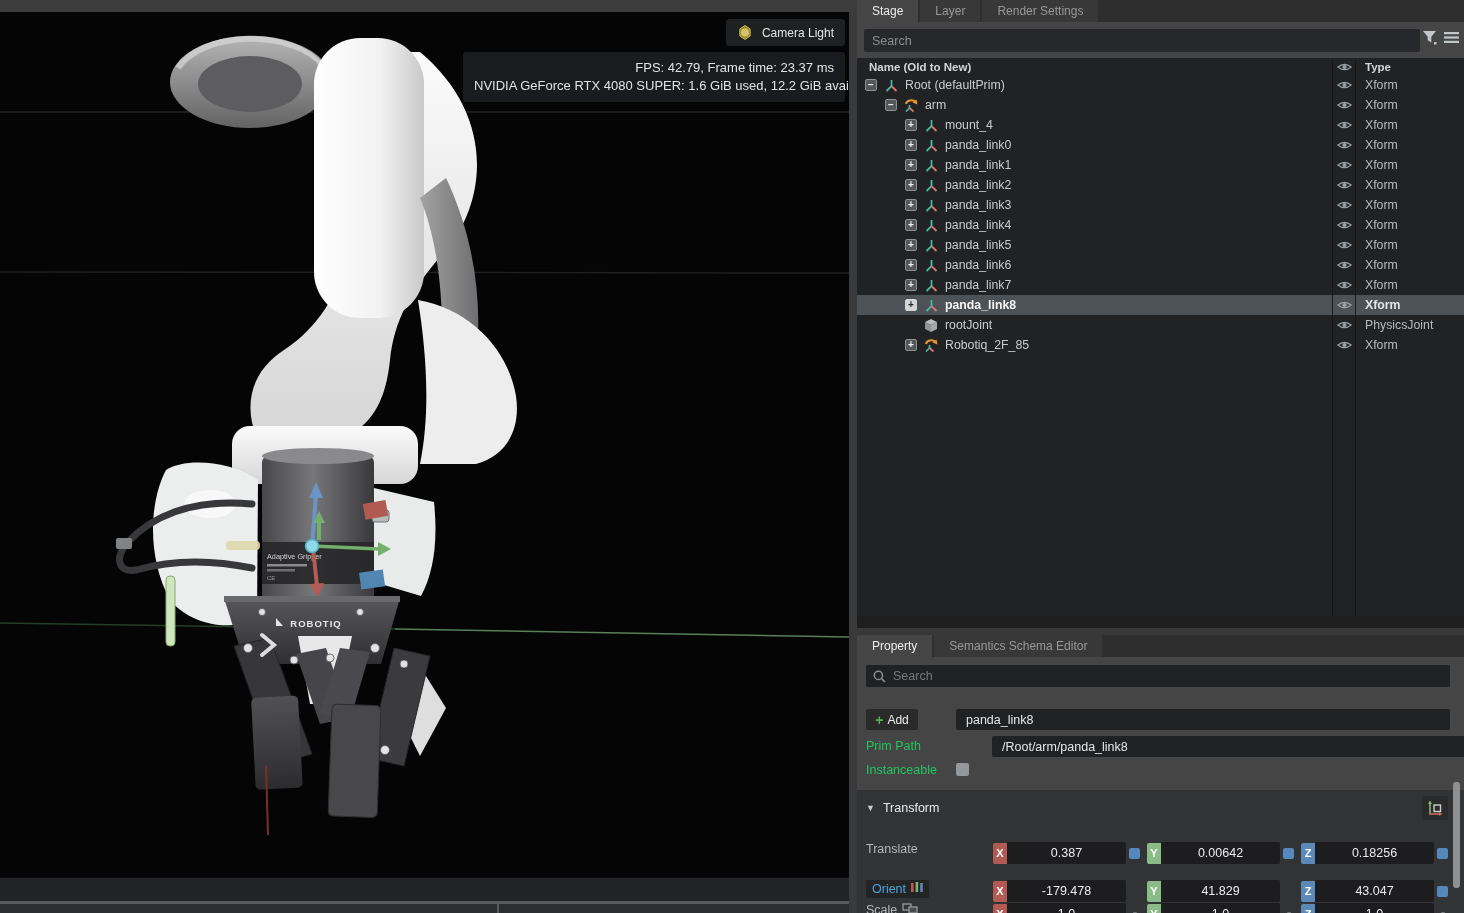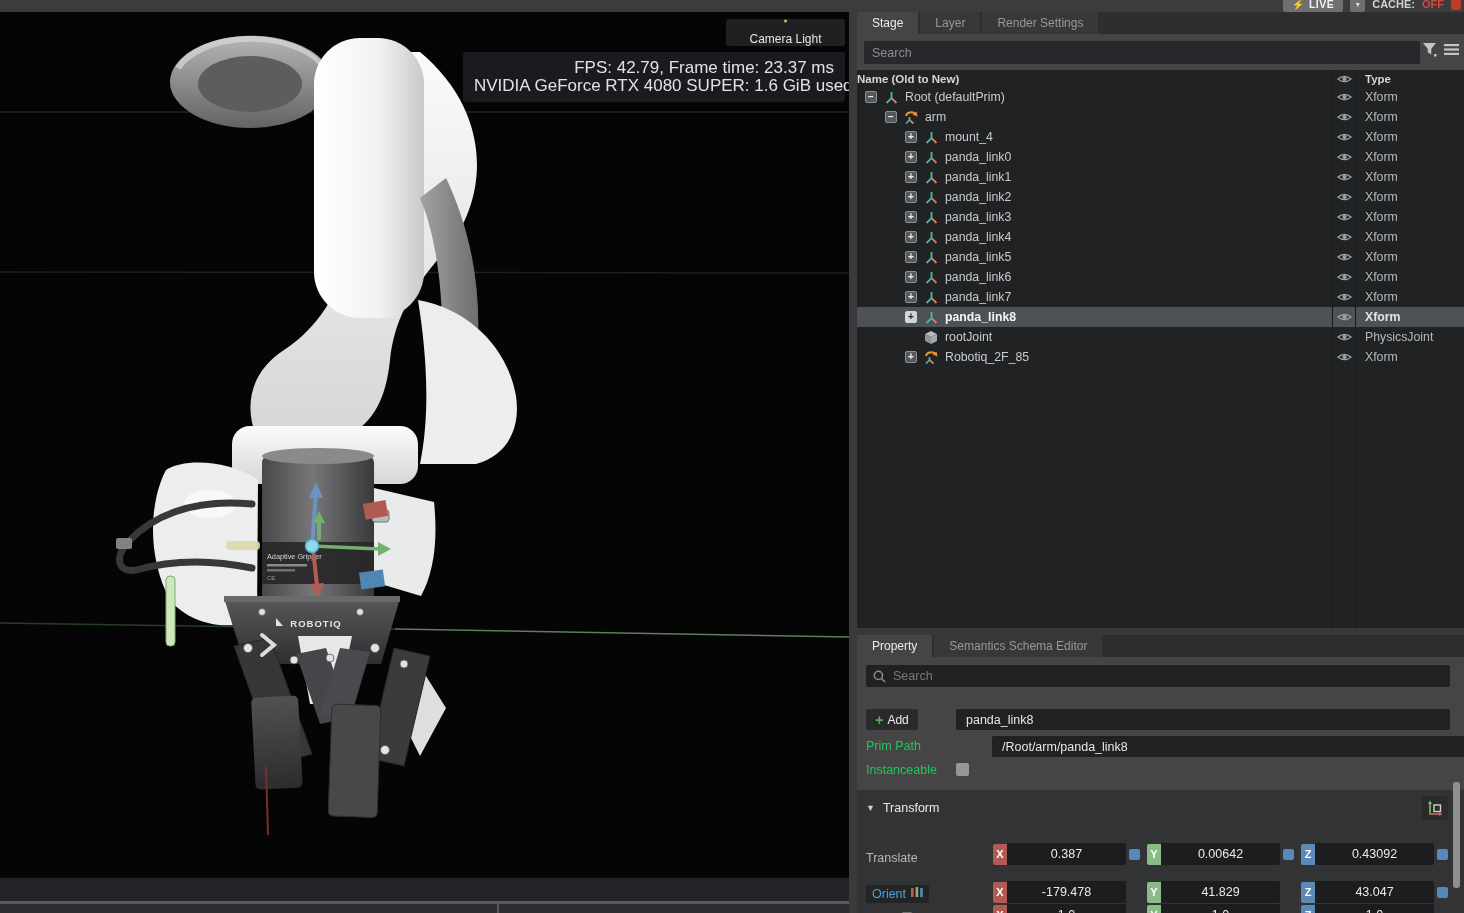--- a/index.html
+++ b/index.html
@@ -14,49 +14,49 @@
   .live-text { color:#f2f2f2; font-weight:bold; font-size:10.5px; letter-spacing:.5px; }
   .caret-pill { width:15px; height:15px; background:#6f6f6f; border-radius:2px; color:#dddddd; font-size:8px; display:flex; align-items:center; justify-content:center; }
   .cache-lbl { color:#d2d2d2; font-weight:bold; font-size:11px; }
   .cache-val { color:#d04a3f; font-weight:bold; font-size:11px; }
   .rec-icon { width:10px; height:12px; background:#c0392b; border-radius:2px; }
 
   
   #viewport { position:absolute; left:0; top:12px; width:849px; height:865px; background:#050505; overflow:hidden; }
   #scene { position:absolute; left:0; top:0; }
   #camera-light-btn { position:absolute; left:726px; top:7px; width:119px; height:27px;
-    background:#1e2022; border-radius:3px; display:flex; align-items:center; gap:9px; padding:0 11px;flex-direction:column; }
+    background:#1e2022; border-radius:3px; display:flex; align-items:center; gap:9px; padding:0 11px; }
   #camera-light-btn span { color:#e3e3e3; font-size:12px; white-space:nowrap; }
   #stats-box { position:absolute; left:463px; top:40px; width:382px; background:rgba(28,30,33,0.9);
     border-radius:3px; padding:7px 11px 8px 11px; text-align:right; }
-  #stats-box div { color:#e0e2e3; font-size:17px; line-height:17.5px; white-space:nowrap; }
+  #stats-box div { color:#e0e2e3; font-size:13px; line-height:17.5px; white-space:nowrap; }
 
   
   #bottom-strip1 { position:absolute; left:0; top:877px; width:849px; height:24px; background:#212326; border-top:1px solid #0c0c0c; }
   #bottom-line   { position:absolute; left:0; top:901px; width:857px; height:3px; background:#595959; }
   #bottom-strip2 { position:absolute; left:0; top:904px; width:849px; height:9px; background:#2b2d2f; }
   #bottom-vdiv   { position:absolute; left:497px; top:904px; width:2px; height:9px; background:#5a5a5a; }
   #main-vdiv     { position:absolute; left:849px; top:12px; width:8px; height:901px; background:#3a3a3c; }
 
   
   .tabbar { height:22px; background:#2e2e2e; display:flex; align-items:stretch; gap:2px; }
   .tab { padding:0 15px; display:flex; align-items:center; font-size:12px; color:#989898; background:#383838; }
   .tab.active { background:#454545; color:#ececec; }
 
   
-  #stage-panel { position:absolute; left:857px; top:12px; width:607px; height:616px; background:#14b8a6; }
+  #stage-panel { position:absolute; left:857px; top:0; width:607px; height:616px; background:#14b8a6; }
   #stage-search-strip { height:36px; background:#454545; position:relative; }
   #stage-search { position:absolute; left:7px; top:7px; width:556px; height:23px; background:#26282b;
     border:none; border-radius:2px; color:#d8d8d8; font-size:12.5px; padding:0 8px; outline:none; }
   #stage-search::placeholder { color:#8d8d8d; }
   #stage-filter-icons { position:absolute; right:5px; top:8px; display:flex; gap:6px; align-items:center; }
   #stage-tree { position:relative; height:558px; background:#202224; overflow:hidden; }
   .col-line { position:absolute; top:0; bottom:0; width:1px; background:#17181a; }
   #tree-header { height:17px; display:flex; align-items:center; position:relative; }
-  #tree-header .hname { font-size:11.5px; font-weight:600; color:#d6d6d6; flex:1; }
+  #tree-header .hname { padding-left:12px; font-size:11.5px; font-weight:600; color:#d6d6d6; flex:1; }
   #tree-header .heye  { width:23px; display:flex; justify-content:center; }
   #tree-header .htype { width:108px; padding-left:9px; font-size:11.5px; font-weight:600; color:#d6d6d6; }
   .tree-row { height:20px; display:flex; align-items:center; }
   .tree-row .name-cell { flex:1; display:flex; align-items:center; height:100%; overflow:hidden; }
   .tree-row .eye-cell  { width:23px; display:flex; justify-content:center; align-items:center; height:100%; }
   .tree-row .type-cell { width:108px; padding-left:9px; font-size:12.3px; color:#b6babc; height:100%; display:flex; align-items:center; }
   .tree-row .exp { width:12px; height:12px; border:1px solid #8b9093; background:#54585b; border-radius:2px;
     color:#f0f0f0; font-size:10px; line-height:10px; text-align:center; flex:0 0 auto; margin-right:6px; font-weight:bold; }
   .tree-row .exp-spacer { width:12px; flex:0 0 auto; margin-right:6px; }
   .tree-row .prim-icon { width:16px; height:15px; flex:0 0 auto; margin-right:6px; display:flex; align-items:center; justify-content:center; }
@@ -83,21 +83,21 @@
   .prop-label { position:absolute; left:9px; color:#22c55e; font-size:12.5px; }
   #instanceable-box { position:absolute; left:99px; top:106px; width:13px; height:13px; background:#94989a; border-radius:2px; }
 
   #transform-section { position:absolute; left:0; top:133px; width:607px; height:145px; background:#323334; }
   #transform-header { position:absolute; left:9px; top:11px; display:flex; align-items:center; gap:8px; }
   #transform-caret { color:#cdcdcd; font-size:9px; }
   #transform-title { color:#e8e8e8; font-size:12.5px; }
   #transform-gizmo-btn { position:absolute; right:16px; top:6px; width:26px; height:24px; background:#2a2a2b;
     border-radius:3px; display:flex; align-items:center; justify-content:center; }
 
-  .t-row { position:absolute; left:9px; width:590px; height:23px; display:flex; align-items:flex-end; }
+  .t-row { position:absolute; left:9px; width:590px; height:23px; display:flex; align-items:flex-start; }
   .t-label { width:127px; display:flex; align-items:center; gap:5px; color:#b6b6b6; font-size:12.5px; }
   .t-label .orient-chip { display:flex; align-items:center; gap:5px; background:#242424; border-radius:2px; padding:2px 6px; }
   .t-label .orient-chip .txt { color:#4aa3e0; font-size:12.5px; }
   .t-group { display:flex; align-items:center; margin-right:4px; }
   .axis-chip { width:14px; height:21px; border-radius:2px 0 0 2px; color:#ffffff; font-size:11px; font-weight:bold;
     display:flex; align-items:center; justify-content:center; }
   .axis-x { background:#b25b55; } .axis-y { background:#8bbb86; } .axis-z { background:#5b89b8; }
   .t-field { width:119px; height:22px; background:#1d1d1f; border-radius:0 2px 2px 0; color:#ebebeb;
     font-size:12.5px; display:flex; align-items:center; justify-content:center; }
   .t-ind { width:17px; display:flex; align-items:center; justify-content:center; }
@@ -623,21 +623,21 @@
             </div>
             <div class="t-group">
               <div class="axis-chip axis-y">Y</div>
               <div class="t-field">0.00642</div>
               <div class="t-ind">
                 <span class="ind-blue"></span>
               </div>
             </div>
             <div class="t-group">
               <div class="axis-chip axis-z">Z</div>
-              <div class="t-field">0.43092</div>
+              <div class="t-field">0.18256</div>
               <div class="t-ind">
                 <span class="ind-blue"></span>
               </div>
             </div>
           </div>
           <div class="t-row" style="top: 82px; margin-top: 8px;">
             <div class="t-label">
               <span class="orient-chip">
                 <span class="txt">Orient</span>
                 <span><svg width="12" height="11" viewBox="0 0 12 11">

